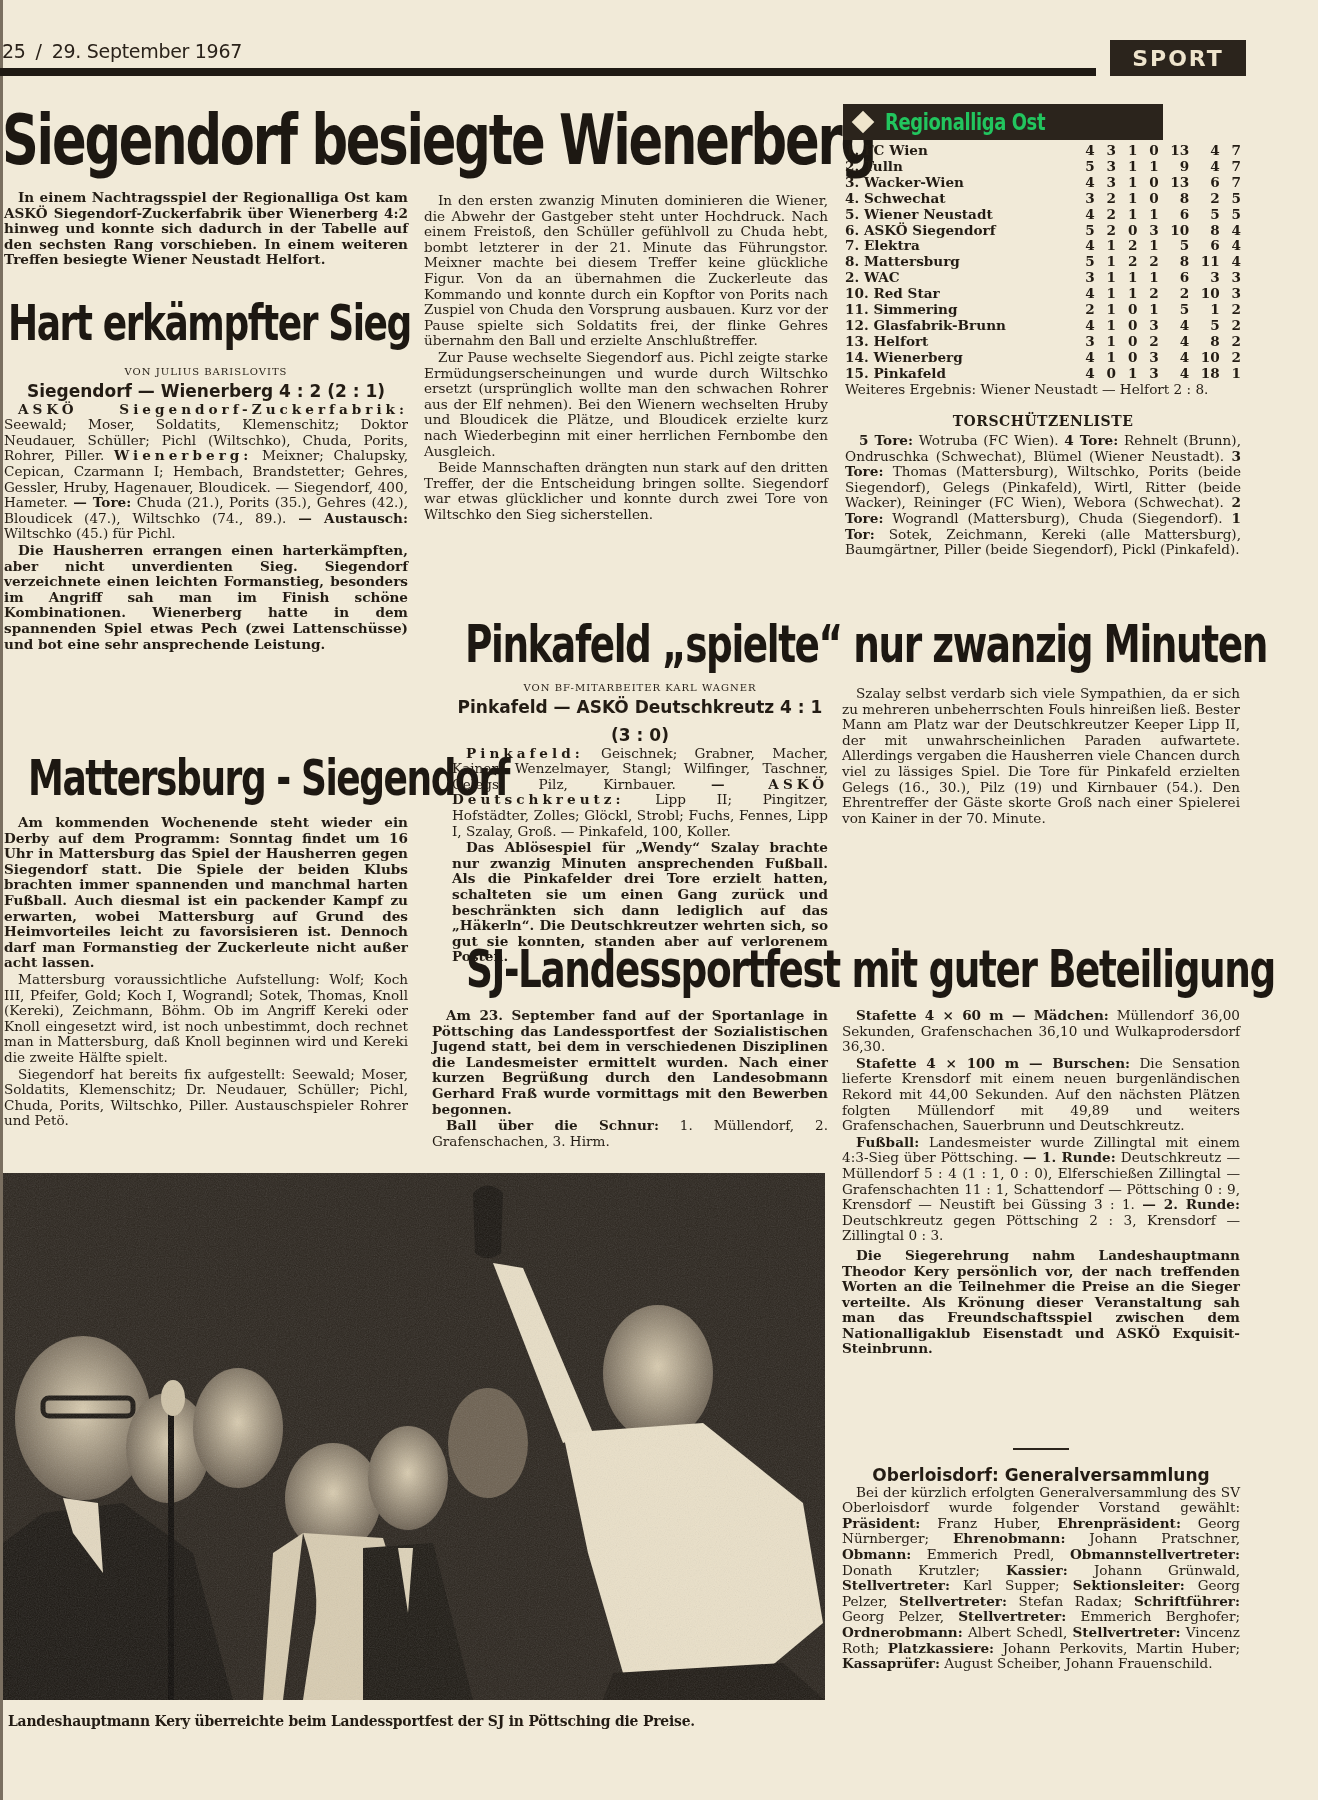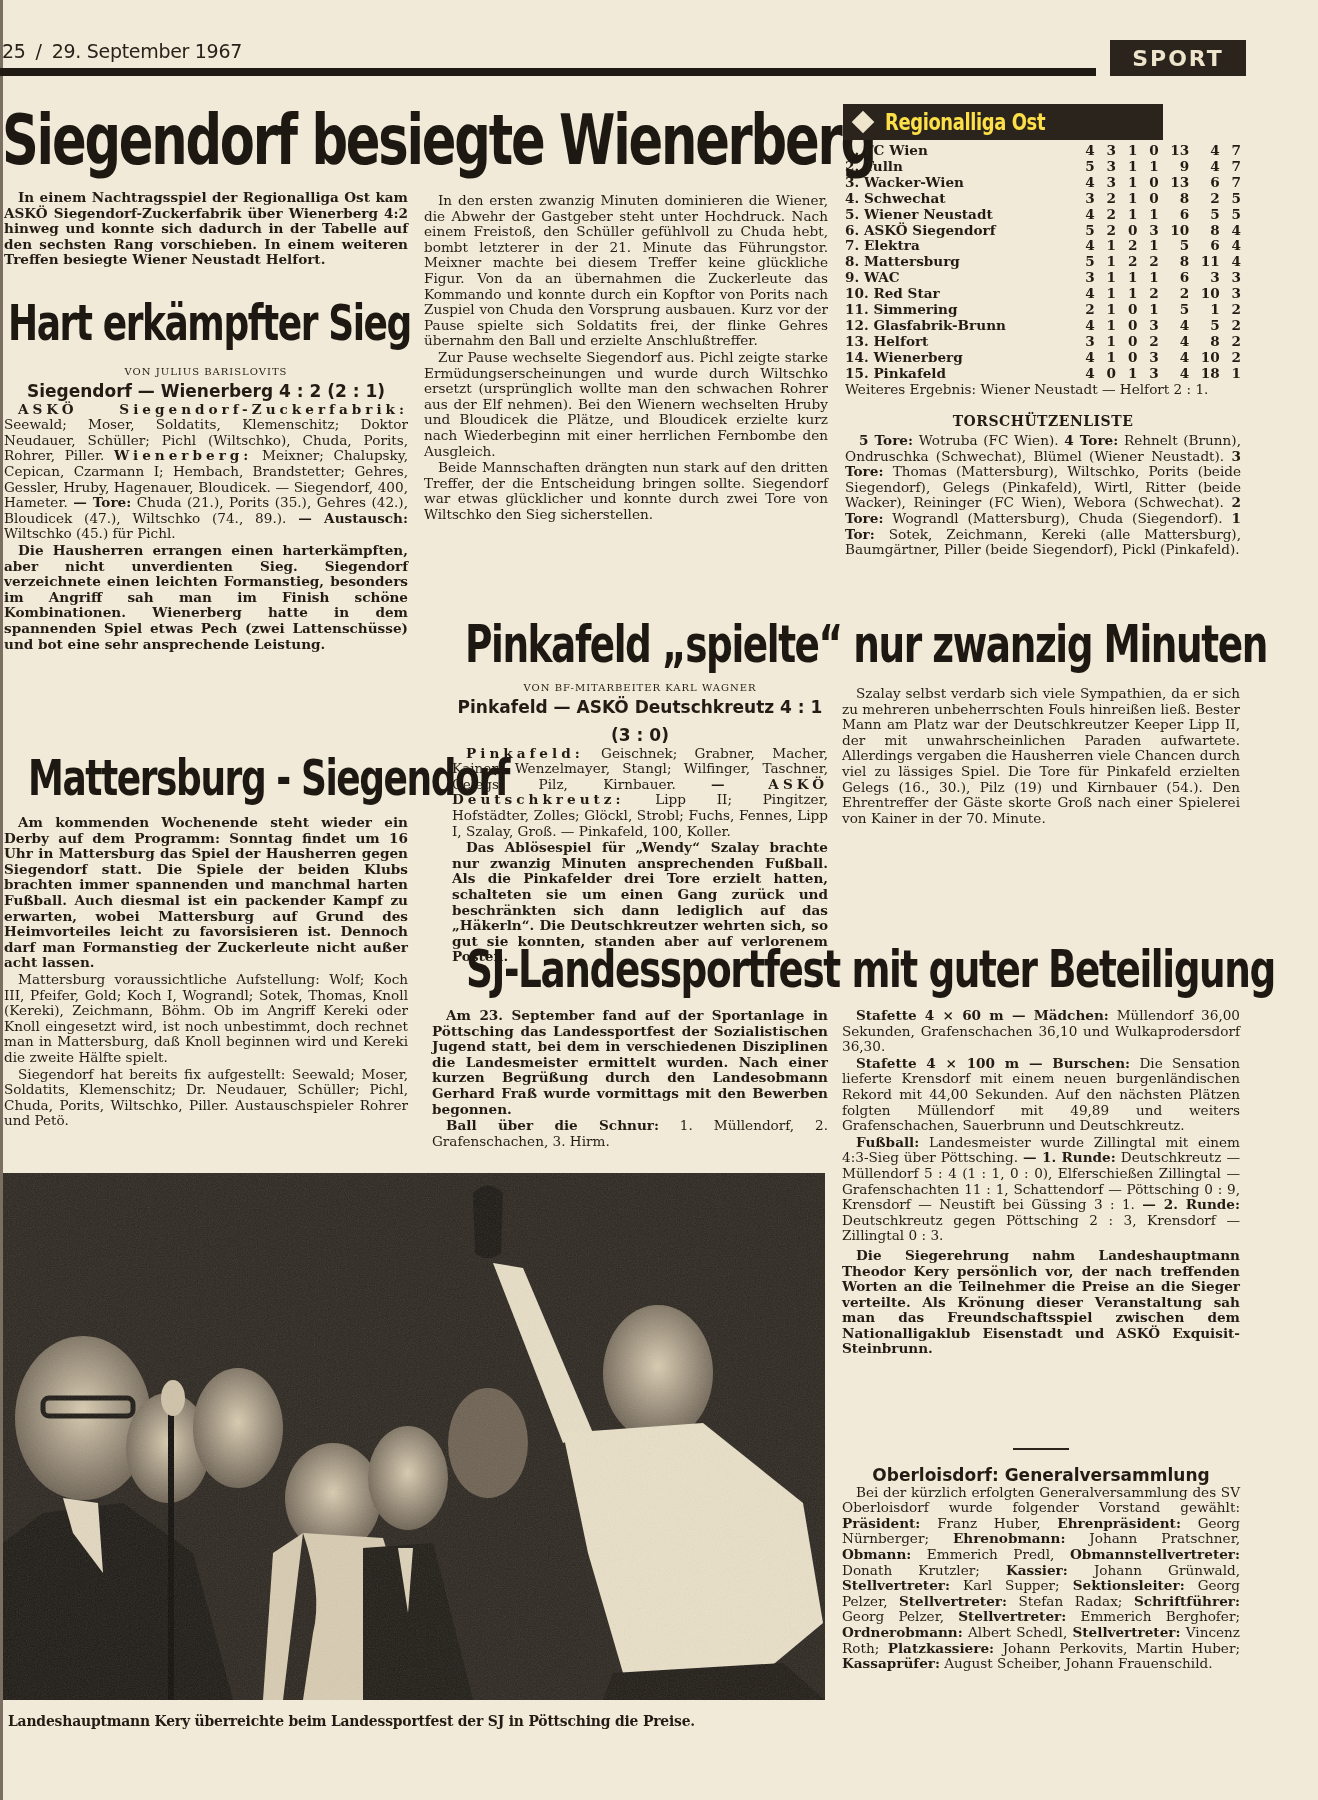--- a/index.html
+++ b/index.html
@@ -27,21 +27,21 @@
   .hl-sj { left: 466px; top: 943px; font-size: 52px; transform: scaleX(0.72); }
 
   .col { position: absolute; font-size: 13.6px; line-height: 15.6px; text-align: justify; hyphens: manual; }
   .col p { text-indent: 14px; margin-bottom: 1px; }
   .b { font-weight: bold; }
   .sp { letter-spacing: 4px; font-weight: bold; }
   .byline { text-align: center; font-size: 10px; letter-spacing: 1px; margin: 6px 0 2px; text-indent: 0 !important; }
   .score { text-align: center; font-family: "DejaVu Sans", sans-serif; font-weight: bold; font-size: 17px; line-height: 20px; text-indent: 0 !important; margin-bottom: 4px; }
 
   
-  .reg-badge { position: absolute; left: 843px; top: 104px; width: 320px; height: 36px; background: #2b241c; color: #fde047; font-family: "DejaVu Sans", sans-serif; font-weight: bold; font-size: 23px; display: flex; align-items: center; padding-left: 8px; letter-spacing: -0.5px; }
+  .reg-badge { position: absolute; left: 843px; top: 104px; width: 320px; height: 36px; background: #2b241c; color: #22c55e; font-family: "DejaVu Sans", sans-serif; font-weight: bold; font-size: 23px; display: flex; align-items: center; padding-left: 8px; letter-spacing: -0.5px; }
   .reg-badge .diamond { display: inline-block; width: 16px; height: 16px; background: #efe5cc; transform: rotate(45deg); margin: 0 14px 0 4px; }
   .reg-badge .lbl { transform: scaleX(0.78); transform-origin: left center; display: inline-block; white-space: nowrap; }
   table.standings { position: absolute; left: 845px; top: 143px; width: 396px; border-collapse: collapse; font-size: 13.6px; line-height: 15.9px; font-weight: bold; }
   table.standings td { padding: 0; }
   table.standings td.team { width: 225px; }
   table.standings td.n { text-align: right; width: 21px; }
   table.standings td.n.gf { width: 30px; }
   table.standings td.n.ga { width: 30px; }
   .extra { position: absolute; left: 845px; top: 382px; width: 396px; font-size: 13.6px; line-height: 15.6px; text-align: justify; }
   .scorers-title { position: absolute; left: 845px; top: 413px; width: 396px; text-align: center; font-weight: bold; font-size: 14px; letter-spacing: 0.5px; }
@@ -170,21 +170,21 @@
           <td class="team">8. Mattersburg</td>
           <td class="n">5</td>
           <td class="n">1</td>
           <td class="n">2</td>
           <td class="n">2</td>
           <td class="n gf">8</td>
           <td class="n ga">11</td>
           <td class="n">4</td>
         </tr>
         <tr>
-          <td class="team">9. WAC</td>
+          <td class="team">2. WAC</td>
           <td class="n">3</td>
           <td class="n">1</td>
           <td class="n">1</td>
           <td class="n">1</td>
           <td class="n gf">6</td>
           <td class="n ga">3</td>
           <td class="n">3</td>
         </tr>
         <tr>
           <td class="team">10. Red Star</td>
@@ -242,21 +242,21 @@
           <td class="n">0</td>
           <td class="n">1</td>
           <td class="n">3</td>
           <td class="n gf">4</td>
           <td class="n ga">18</td>
           <td class="n">1</td>
         </tr>
       </tbody>
   </table>
   <div class="extra">
-    <span style="text-indent:14px; display:inline-block;"></span><span>Weiteres Ergebnis:</span> <span>Wiener Neustadt — Helfort 2 : 1.</span>
+    <span style="text-indent:14px; display:inline-block;"></span><span>Weiteres Ergebnis:</span> <span>Wiener Neustadt — Helfort 2 : 8.</span>
   </div>
   <div class="scorers-title">TORSCHÜTZENLISTE</div>
   <div class="col" style="left:845px; top:433px; width:396px;">
     <p><span class="b">5 Tore:</span> <span>Wotruba (FC Wien).</span> <span class="b">4 Tore:</span> <span>Rehnelt (Brunn), Ondruschka (Schwechat), Blümel (Wiener Neustadt).</span> <span class="b">3 Tore:</span> <span>Thomas (Mattersburg), Wiltschko, Porits (beide Siegendorf), Gelegs (Pinkafeld), Wirtl, Ritter (beide Wacker), Reininger (FC Wien), Webora (Schwechat).</span> <span class="b">2 Tore:</span> <span>Wograndl (Mattersburg), Chuda (Siegendorf).</span> <span class="b">1 Tor:</span> <span>Sotek, Zeichmann, Kereki (alle Mattersburg), Baumgärtner, Piller (beide Siegendorf), Pickl (Pinkafeld).</span></p>
   </div>
 
   <div class="hl hl-pink">Pinkafeld „spielte“ nur zwanzig Minuten</div>
   <div class="col" style="left:452px; top:680px; width:376px;">
     <p class="byline" style="margin-top:0;">VON BF-MITARBEITER KARL WAGNER</p>
     <p class="score" style="margin-bottom:8px;">Pinkafeld — ASKÖ Deutschkreutz 4 : 1</p>

